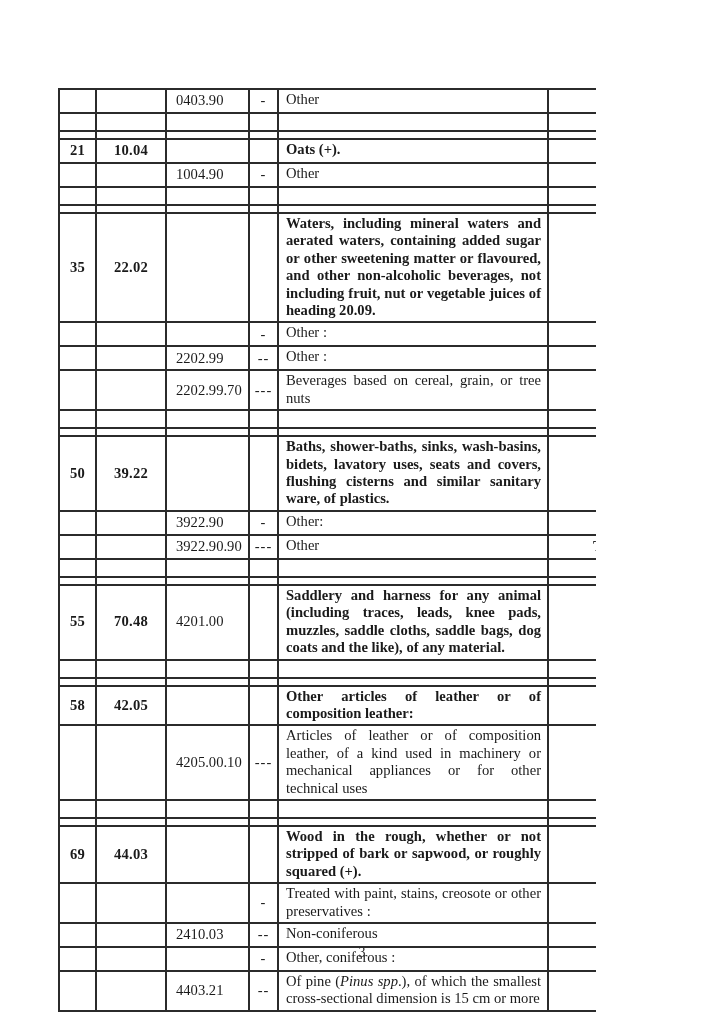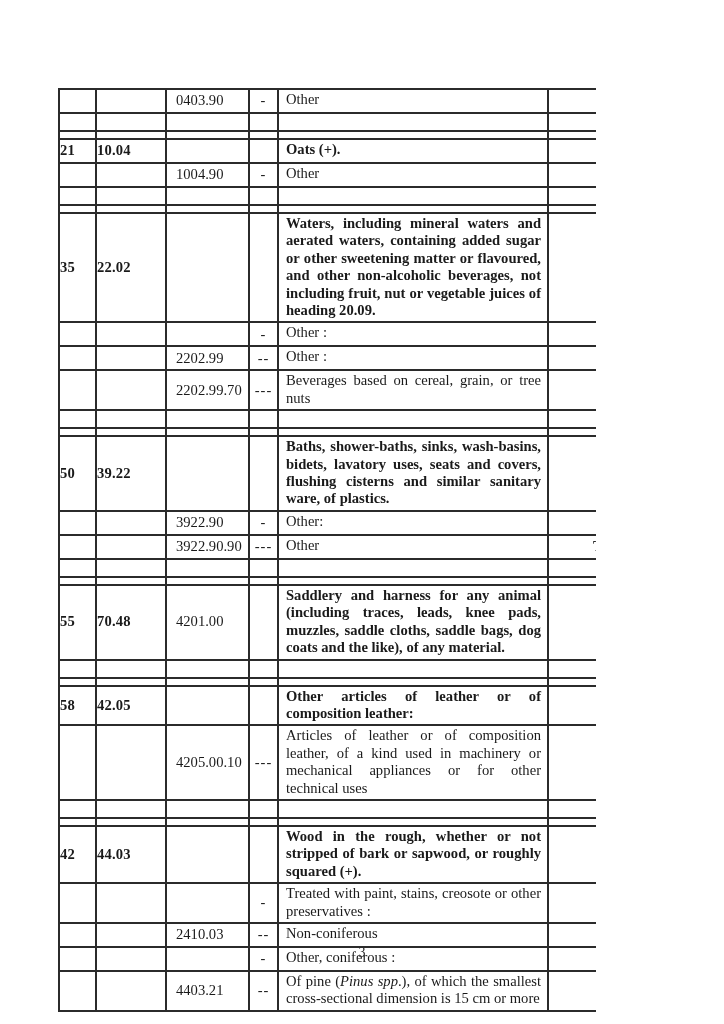--- a/index.html
+++ b/index.html
@@ -20,21 +20,21 @@
   td { border:2px solid #2b2b2b; padding:0; vertical-align:middle; overflow:hidden; }
 
   col.c-no      { width:37px; }
   col.c-heading { width:70px; }
   col.c-code    { width:83px; }
   col.c-dash    { width:29px; }
   col.c-desc    { width:270px; }
   col.c-ts1     { width:80px; }
   col.c-ts2     { width:81px; }
 
-  td.col-no, td.col-heading { font-weight:bold; letter-spacing:.2px; }
+  td.col-no, td.col-heading { text-align:center; font-weight:bold; letter-spacing:.2px; }
   td.col-code { text-align:left; padding-left:9px; }
   td.col-dash { text-align:center; letter-spacing:1px; }
   td.col-desc {
     text-align:justify; text-justify:inter-word;
     vertical-align:top;
     padding:1px 6px 2px 7px;
     margin-left:28px;
   }
   td.col-desc.bold { font-weight:bold; }
   td.col-ts { text-align:center; font-weight:bold; letter-spacing:.5px;padding-left:29px; }
@@ -283,21 +283,21 @@
         <tr class="spacer">
           <td class="col-no"></td>
           <td class="col-heading"></td>
           <td class="col-code"></td>
           <td class="col-dash"></td>
           <td class="col-desc"></td>
           <td class="col-ts"></td>
           <td class="col-ts"></td>
         </tr>
         <tr class="data">
-          <td class="col-no">42</td>
+          <td class="col-no">69</td>
           <td class="col-heading">44.03</td>
           <td class="col-code"></td>
           <td class="col-dash"></td>
           <td class="col-desc bold">Wood in the rough, whether or not stripped of bark or sapwood, or roughly squared (+).</td>
           <td class="col-ts"></td>
           <td class="col-ts"></td>
         </tr>
         <tr class="data">
           <td class="col-no"></td>
           <td class="col-heading"></td>

